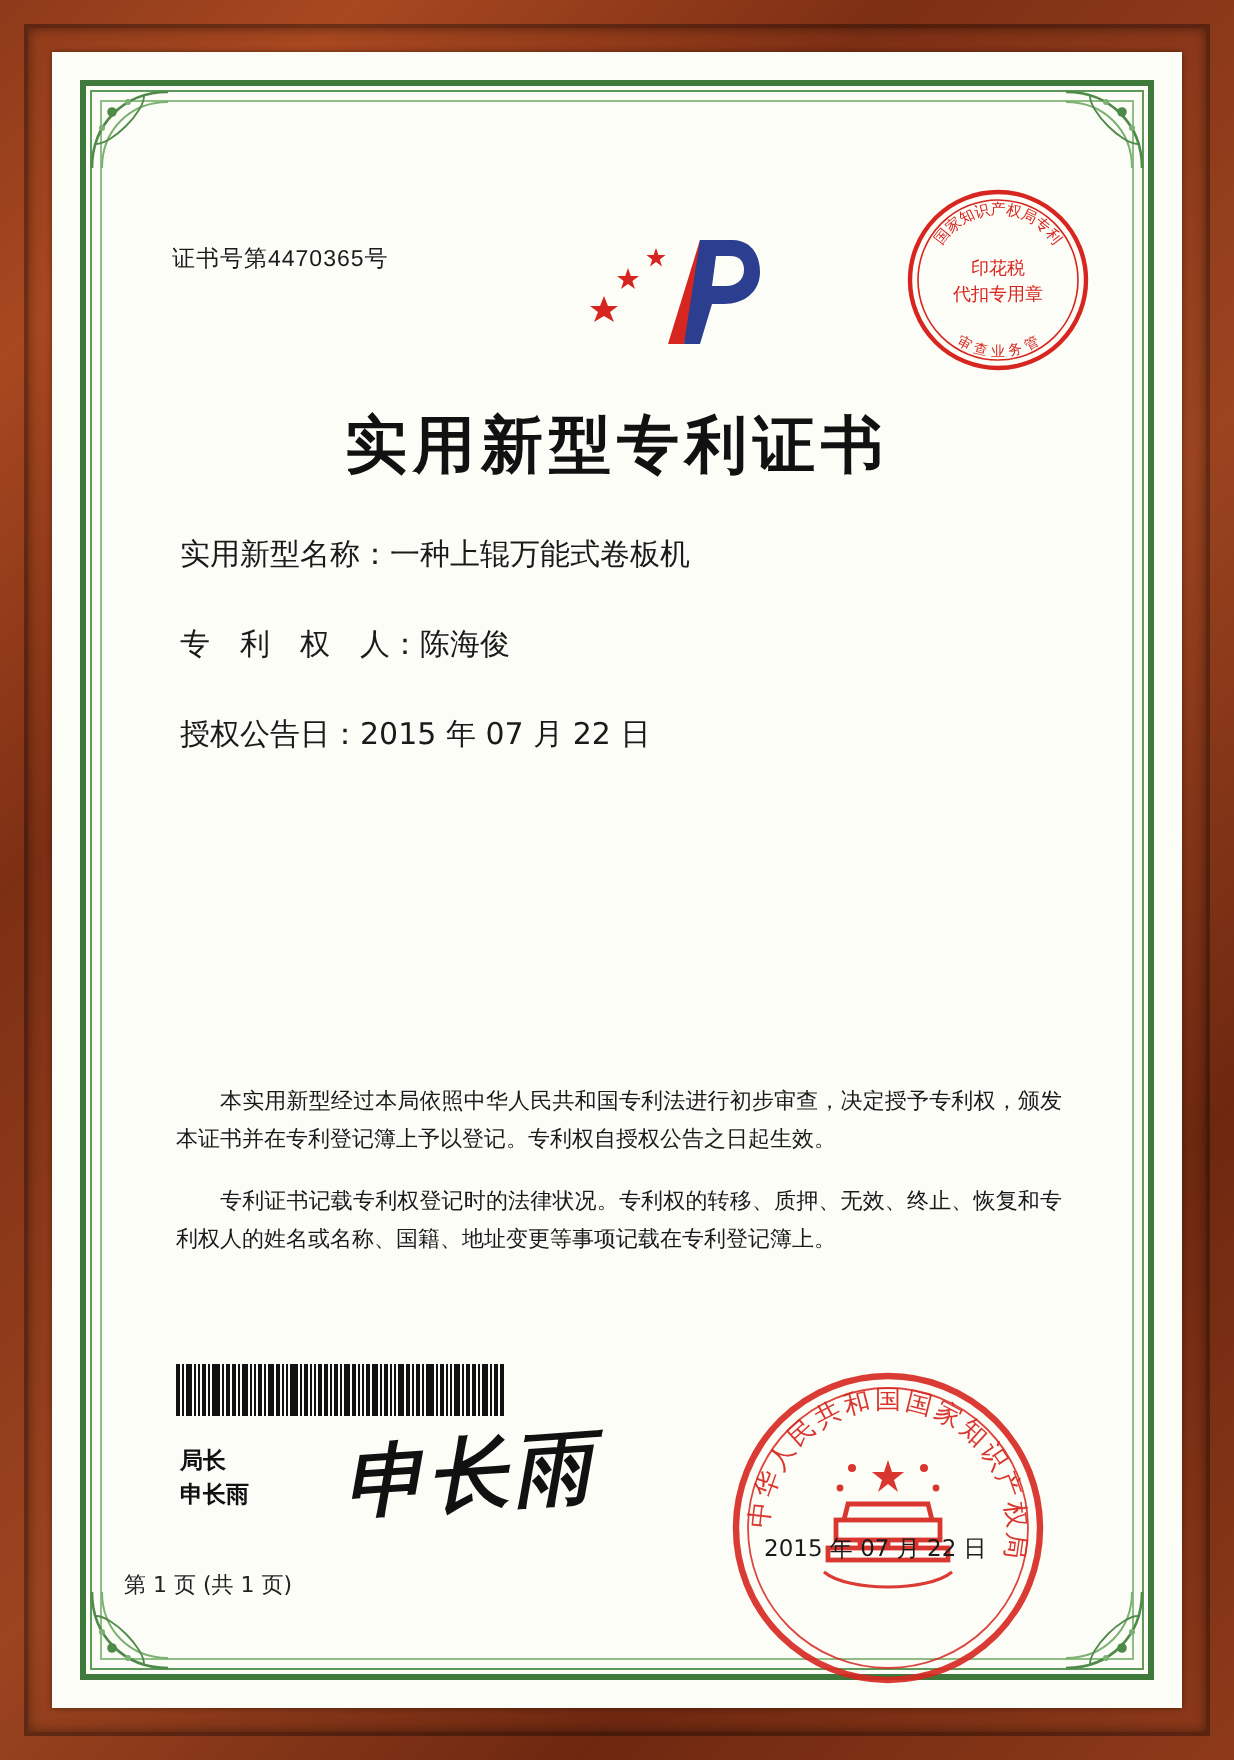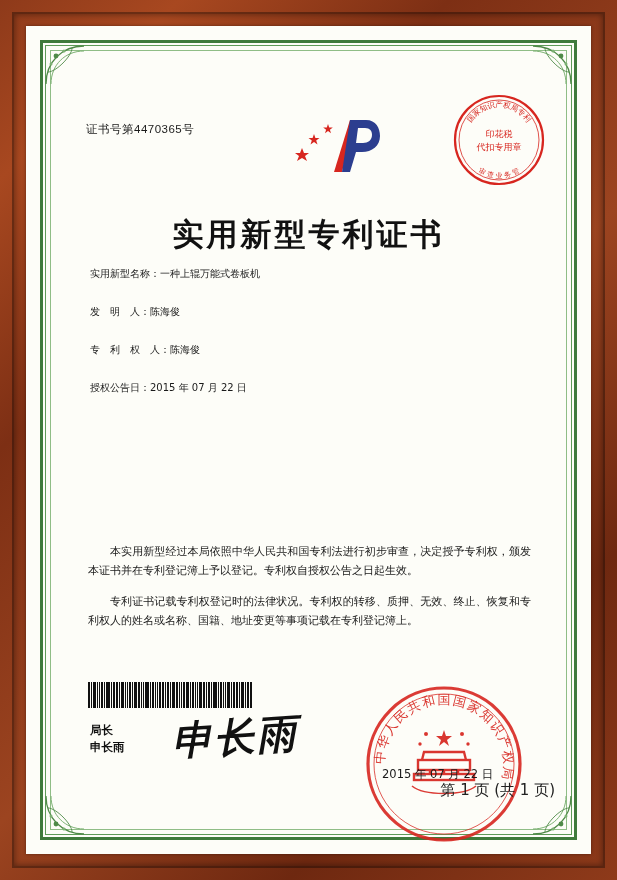--- a/index.html
+++ b/index.html
@@ -95,36 +95,36 @@
 
   
   .seal-top {
     position: absolute;
     right: 8px; top: 30px;
     width: 96px; height: 96px;
   }
 
   .main-title {
     position: absolute;
-    left: 0; right: 0; top: 152px;
+    left: 0; right: 0; top: 140px;
     text-align: center;
     font-size: 31px;
     font-weight: bold;
     letter-spacing: 3px;
     color: #111;
     font-family: "DejaVu Sans", sans-serif;
   }
 
   .fields {
     position: absolute;
     left: 28px; top: 205px;
     right: 20px;
   }
   .field-row {
-    font-size: 10px;
+    font-size: 15px;
     color: #1a1a1a;
     margin-bottom: 24px;
     line-height: 1.4;
     white-space: nowrap;
   }
   .field-label { display: inline; }
   .field-value { display: inline; }
 
   .paragraphs {
     position: absolute;
@@ -185,22 +185,22 @@
   .issue-date {
     position: absolute;
     left: 320px; top: 705px;
     font-size: 11.5px;
     color: #1a1a1a;
   }
 
   .footer {
     position: absolute;
     left: 0; right: 0; bottom: 18px;
-    text-align: right;
-    font-size: 15px;
+    text-align: left;
+    font-size: 11px;
     color: #222;
   }
 </style>
 </head>
 <body>
 
 <div class="frame-outer">
   <div class="frame-bevel"></div>
 
   <div class="paper">
@@ -295,23 +295,20 @@
         </svg>
       </div>
 
       <div class="main-title">实用新型专利证书</div>
 
       <div class="fields">
         <div class="field-row">
           <span class="field-label">实用新型名称：</span><span class="field-value">一种上辊万能式卷板机</span>
         </div>
         <div class="field-row">
-          <span class="field-label">发　明　人：</span><span class="field-value">陈海俊</span>
-        </div>
-        <div class="field-row">
           <span class="field-label">专　利　权　人：</span><span class="field-value">陈海俊</span>
         </div>
         <div class="field-row">
           <span class="field-label">授权公告日：</span><span class="field-value">2015 年 07 月 22 日</span>
         </div>
       </div>
 
       <div class="paragraphs">
         <p class="para">本实用新型经过本局依照中华人民共和国专利法进行初步审查，决定授予专利权，颁发本证书并在专利登记簿上予以登记。专利权自授权公告之日起生效。</p>
         <p class="para">专利证书记载专利权登记时的法律状况。专利权的转移、质押、无效、终止、恢复和专利权人的姓名或名称、国籍、地址变更等事项记载在专利登记簿上。</p>

